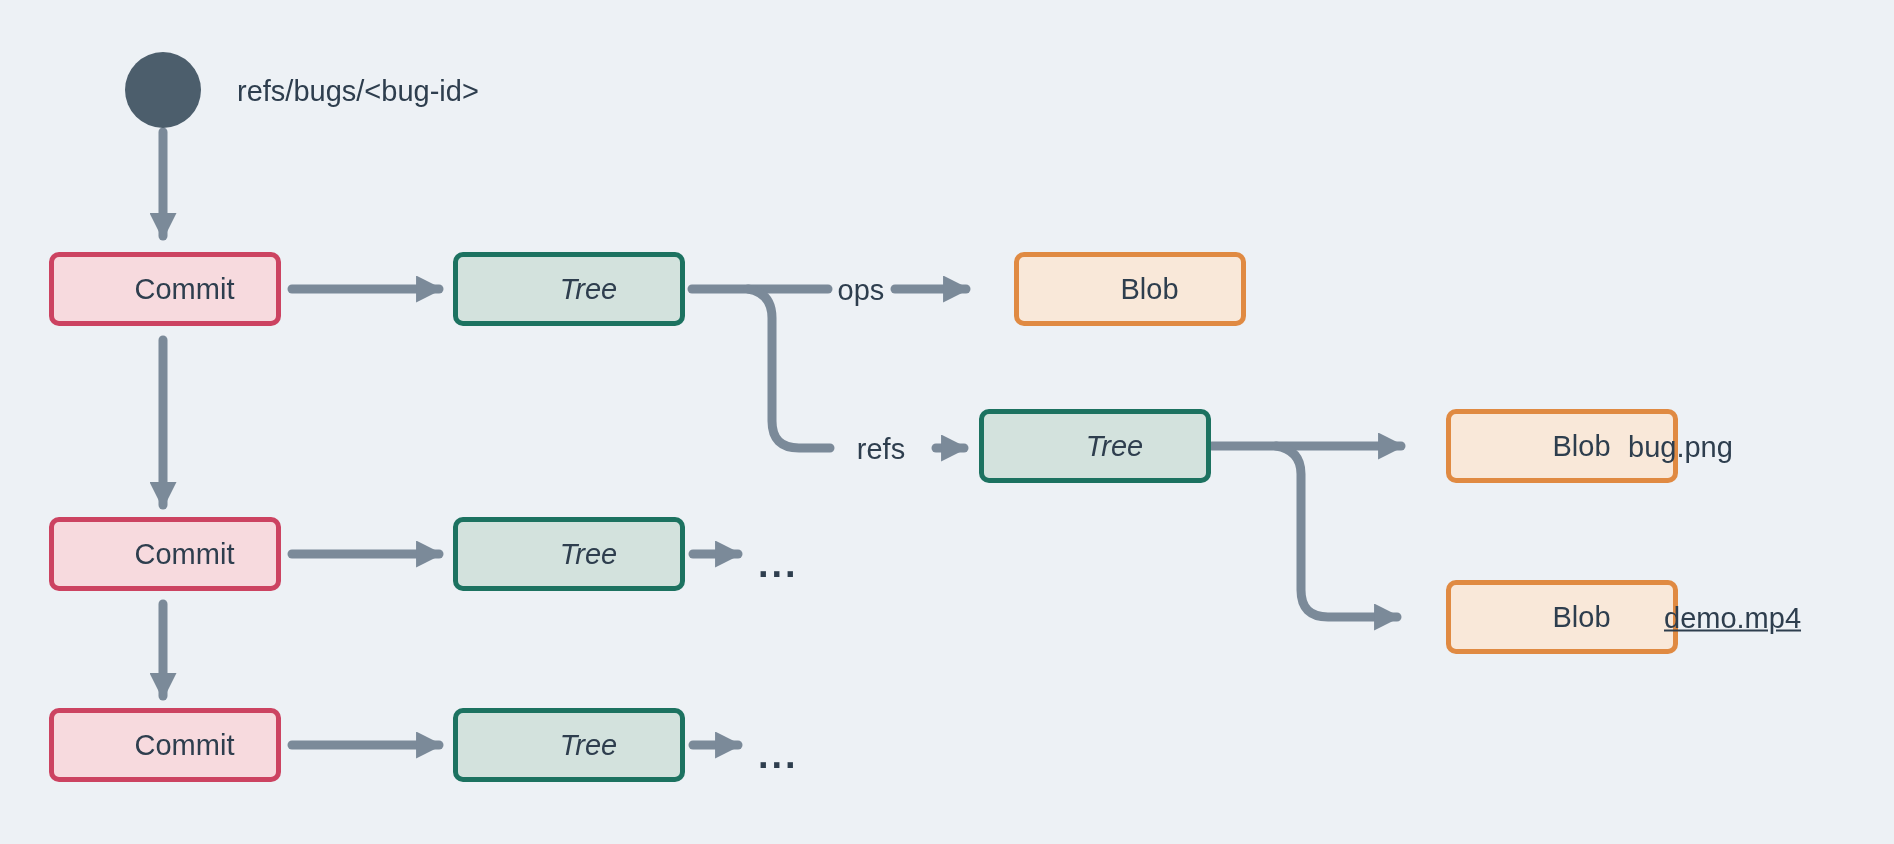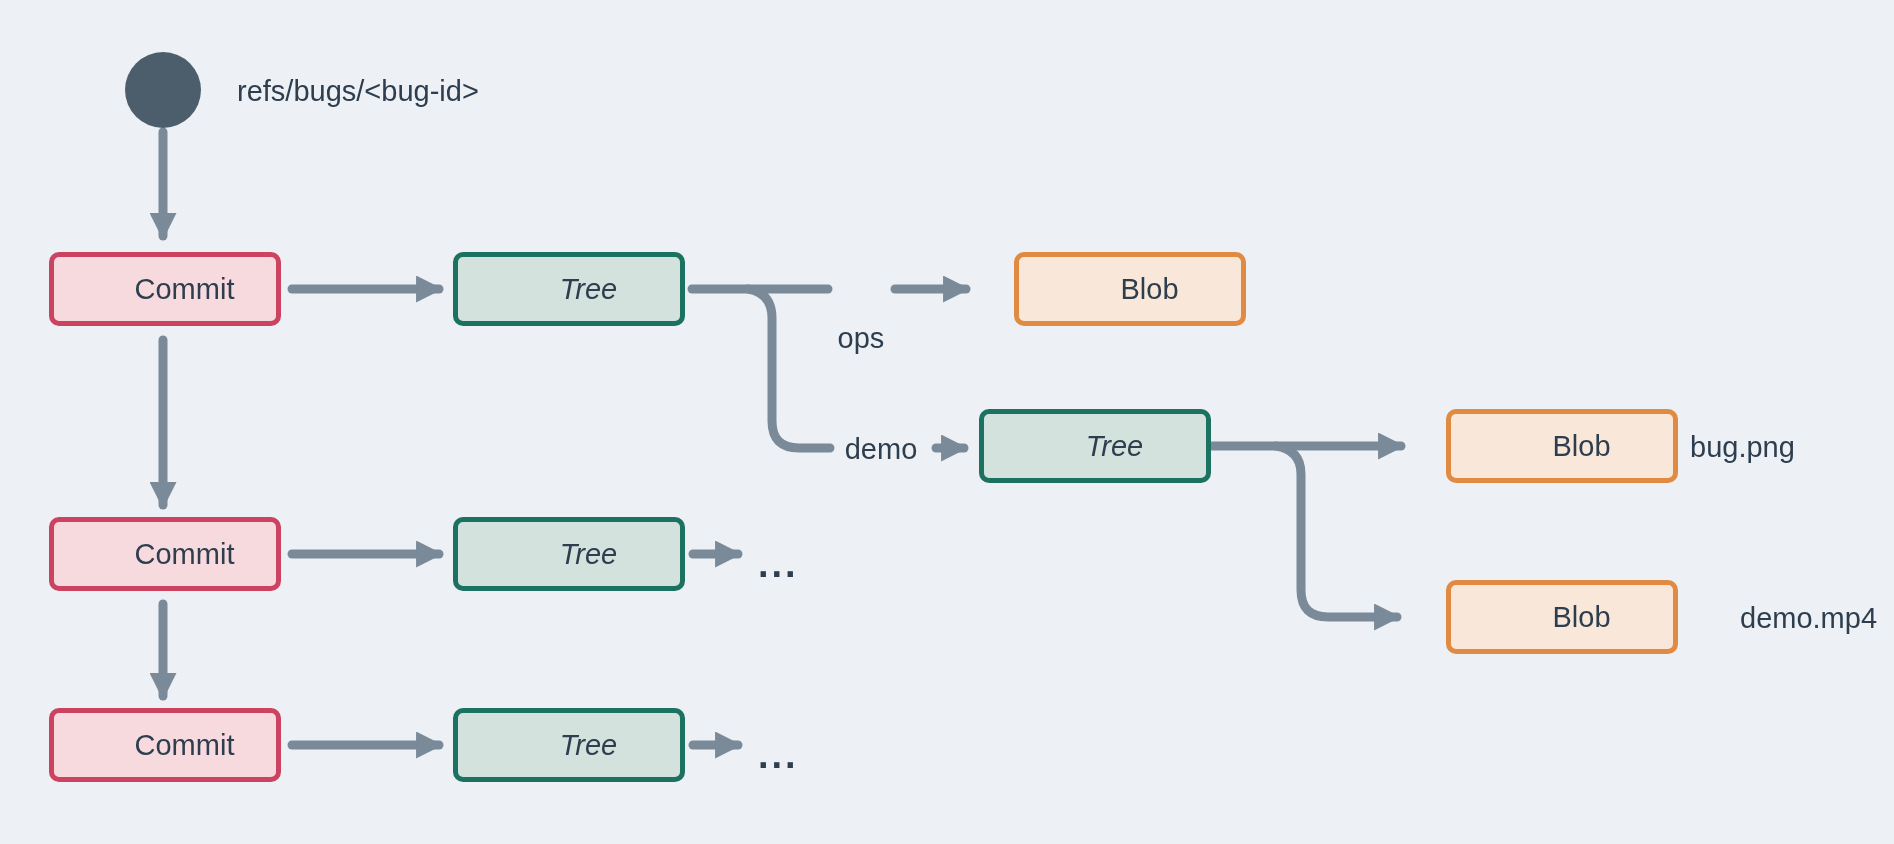--- a/index.html
+++ b/index.html
@@ -64,37 +64,37 @@
 
   <div class="ref-circle"></div>
   <div class="lbl vcenter" style="left:237px;top:91px;">refs/bugs/&lt;bug-id&gt;</div>
 
   <div class="node commit" style="left:49px;top:252px;">
     <span>Commit</span>
   </div>
   <div class="node tree" style="left:453px;top:252px;">
     <span>Tree</span>
   </div>
-  <div class="lbl center" style="left:861px;top:290px;margin-top:48px;">ops</div>
+  <div class="lbl center" style="left:861px;top:290px;">ops</div>
   <div class="node blob" style="left:981px;top:252px;">
     <span>Blob</span>
   </div>
 
-  <div class="lbl center" style="left:881px;top:449px;">demo</div>
+  <div class="lbl center" style="left:881px;top:449px;">refs</div>
   <div class="node tree" style="left:979px;top:409px;">
     <span>Tree</span>
   </div>
   <div class="node blob" style="left:1413px;top:409px;">
     <span>Blob</span>
   </div>
-  <div class="lbl vcenter" style="left:1690px;top:447px;">bug.png</div>
+  <div class="lbl vcenter" style="left:1628px;top:447px;">bug.png</div>
   <div class="node blob" style="left:1413px;top:580px;">
     <span>Blob</span>
   </div>
-  <div class="lbl vcenter" style="left:1740px;top:618px;">demo.mp4</div>
+  <div class="lbl vcenter" style="left:1664px;top:618px;text-decoration:underline;">demo.mp4</div>
 
   <div class="node commit" style="left:49px;top:517px;">
     <span>Commit</span>
   </div>
   <div class="node tree" style="left:453px;top:517px;">
     <span>Tree</span>
   </div>
   <div class="ellipsis" style="left:758px;top:545px;">...</div>
 
   <div class="node commit" style="left:49px;top:708px;">

